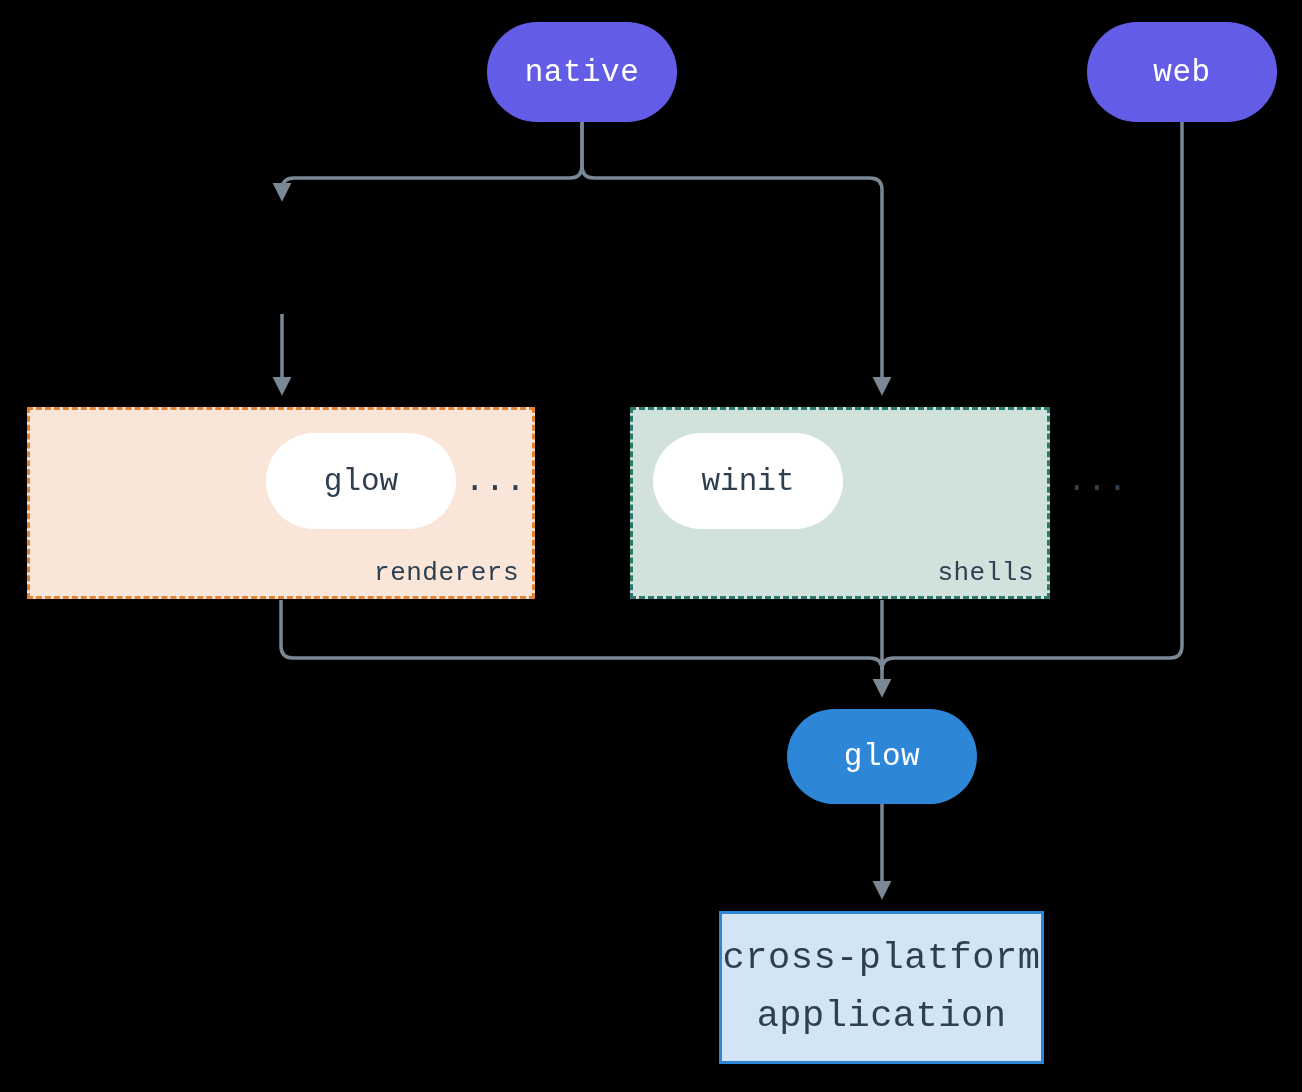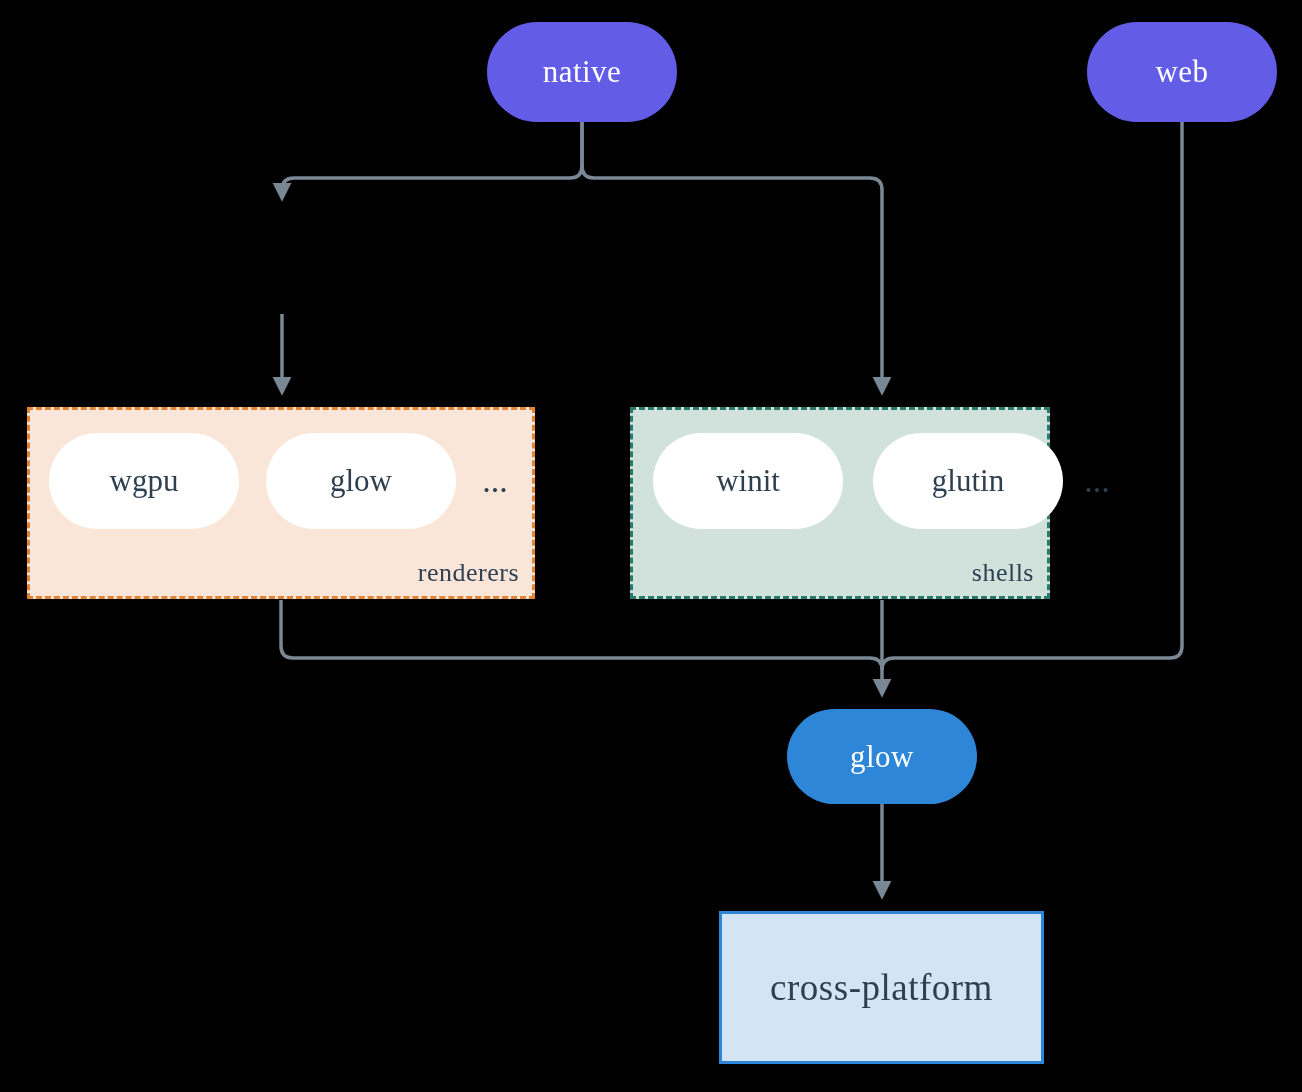--- a/index.html
+++ b/index.html
@@ -6,21 +6,21 @@
     --node-purple:#635ce6; --node-orange:#e28434; --node-blue:#2d86d8;
     --pill-white:#ffffff; --renderers-bg:#f9e6d8; --renderers-border:#e28434;
     --shells-bg:#d1e2dd; --shells-border:#2a7a6b; --app-bg:#d3e5f5;
     --app-border:#2d86d8; --text-light:#ffffff; --text-dark:#2e3f50;
     --line:#7a8795; --canvas-bg:#000000;
   }
   html,body{margin:0;padding:0;background:var(--canvas-bg);}
   .canvas{
     position:relative; width:1302px; height:1092px; overflow:hidden;
     background:var(--canvas-bg);
-    font-family:Liberation Serif, serif;
+    font-family:Liberation Mono, monospace;
   }
   svg.wires{position:absolute; left:0; top:0; width:1302px; height:1092px;}
   svg.wires path.edge{fill:none; stroke:var(--line); stroke-width:3.5; stroke-linejoin:round;}
   svg.wires .arrowhead{fill:var(--line);}
 
   .pill{
     position:absolute; border-radius:999px;
     display:flex; align-items:center; justify-content:center;
     font-size:31px; letter-spacing:.5px; color:var(--text-light);
   }
@@ -77,42 +77,37 @@
   <div class="pill purple" style="left:487px; top:22px; width:190px; height:100px;">
     <span>native</span>
   </div>
 
   <div class="pill purple" style="left:1087px; top:22px; width:190px; height:100px;">
     <span>web</span>
   </div>
 
 
   <div class="group renderers">
-    <div class="inner-pill" style="left:19px;">
-      <span>wgpu</span>
-    </div>
     <div class="inner-pill" style="left:236px;">
       <span>glow</span>
     </div>
     <div class="ellipsis" style="left:443px;">...</div>
     <div class="group-label">renderers</div>
   </div>
 
   <div class="group shells">
     <div class="inner-pill" style="left:20px;">
       <span>winit</span>
     </div>
-    <div class="inner-pill" style="left:240px;">
-      <span>glutin</span>
-    </div>
     <div class="ellipsis" style="left:442px;">...</div>
     <div class="group-label">shells</div>
   </div>
 
   <div class="pill blue" style="left:787px; top:709px; width:190px; height:95px;">
     <span>glow</span>
   </div>
 
   <div class="app-box">
     <span>cross-platform</span>
+    <span>application</span>
   </div>
 
 </div>
 
 </body></html>

